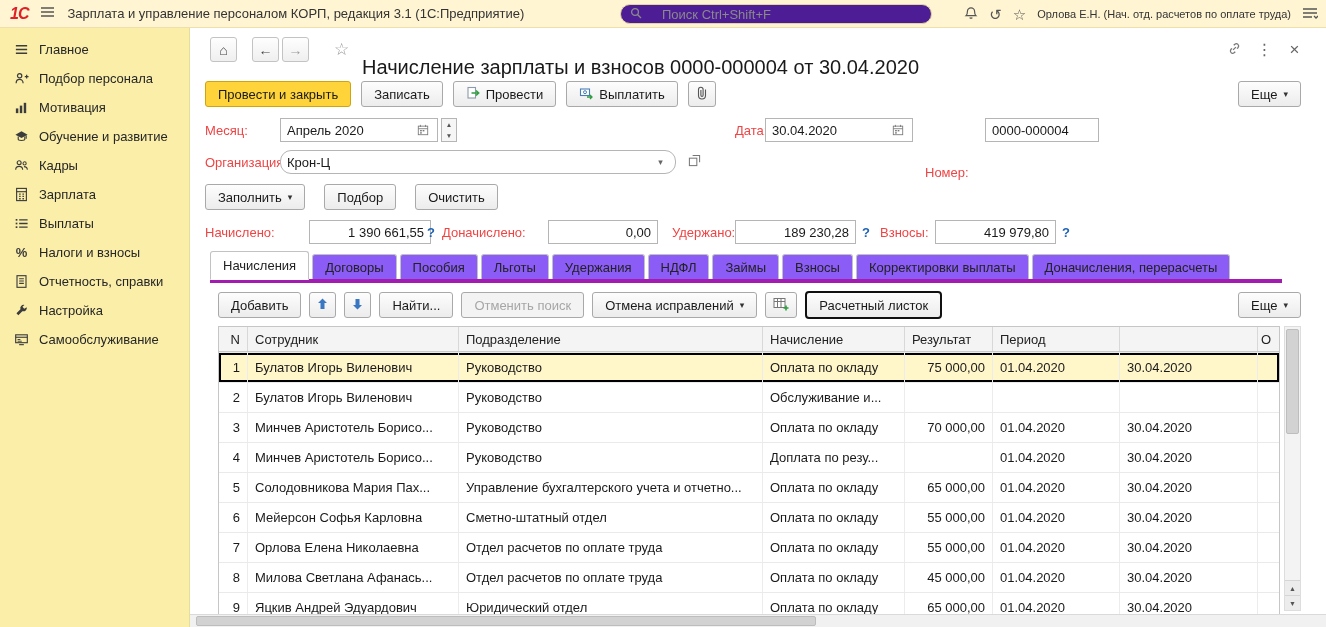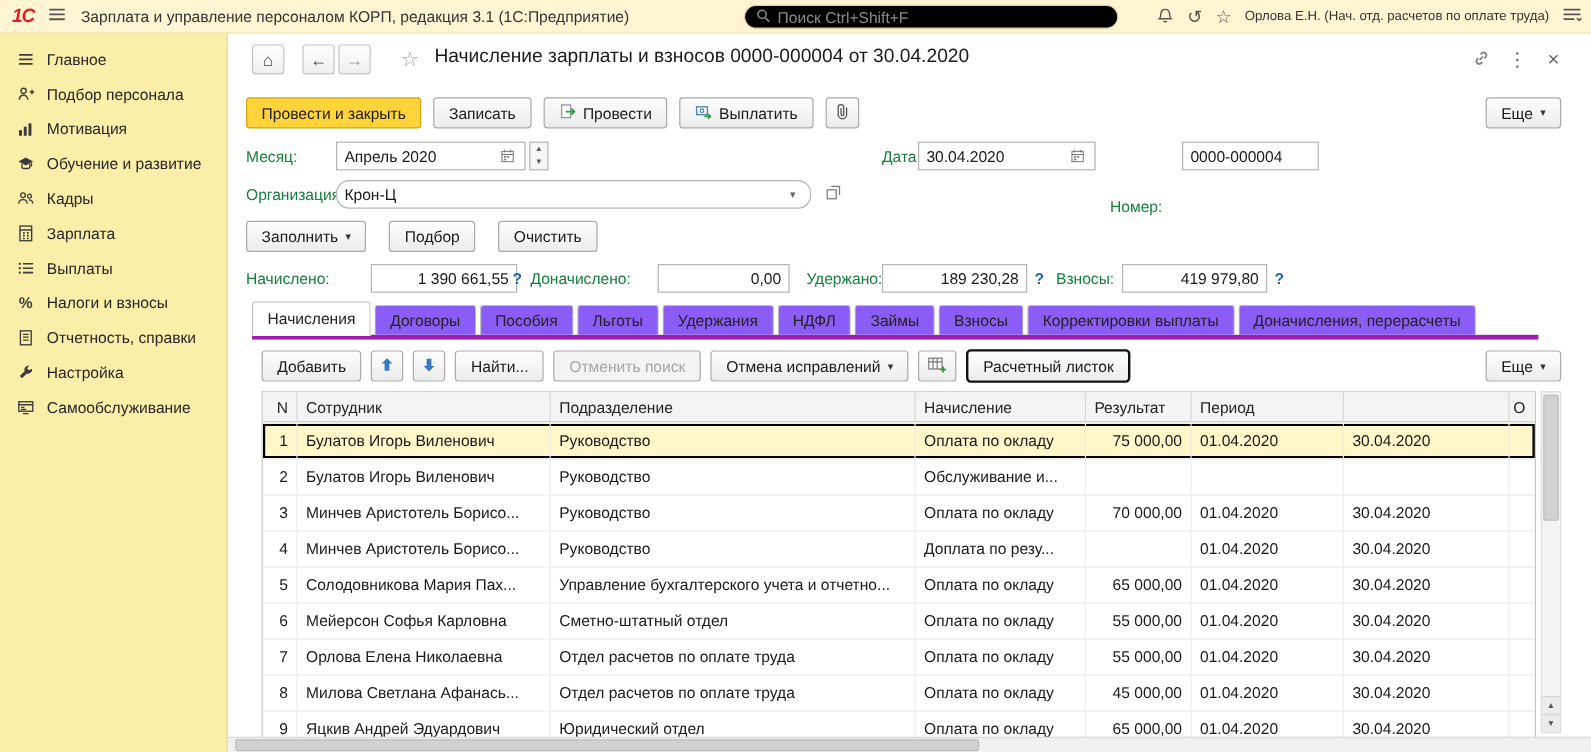--- a/index.html
+++ b/index.html
@@ -5,23 +5,23 @@
   * { box-sizing: border-box; margin:0; padding:0; }
   body { font-family:"Liberation Sans","DejaVu Sans",sans-serif; font-size:13px; color:#1a1a1a; }
   .app { position:relative; width:1326px; height:627px; background:#fff; overflow:hidden; }
 
   
   .topbar { position:absolute; top:0; left:0; width:100%; height:28px; background:#fff5d2;
             display:flex; align-items:center; padding:0 10px; gap:12px; border-bottom:1px solid #eee0a8; }
   .logo { color:#e01f26; font-weight:bold; font-style:italic; font-size:16px; letter-spacing:-1px; }
   .tb-menu { display:flex; align-items:center; cursor:pointer; }
   .tb-title { font-size:13px; color:#333; white-space:nowrap; }
-  .tb-search { position:absolute; left:620px; top:4px; width:312px; height:20px; background:#000000;
+  .tb-search { position:absolute; left:620px; top:4px; width:312px; height:20px; background:#4c1d95;
                border:1px solid #e3d59e; border-radius:10px; display:flex; align-items:center;
-               padding:0 9px; gap:6px; color:#8a8a8a; cursor:text; }
+               padding:0 9px; gap:20px; color:#8a8a8a; cursor:text; }
   .tb-right { position:absolute; right:8px; top:0; height:28px; display:flex; align-items:center; gap:11px; }
   .tb-ic { color:#555; font-size:15px; line-height:1; cursor:pointer; display:flex; align-items:center; }
   .tb-user { font-size:11px; color:#333; white-space:nowrap; cursor:pointer; }
 
   
   .sidebar { position:absolute; left:0; top:28px; width:190px; bottom:0; background:#faeea9;
              border-right:1px solid #e8dc9b; padding-top:7px; }
   .sb-item { height:29px; display:flex; align-items:center; gap:9px; padding:0 8px 0 13px;
              cursor:pointer; color:#262626; white-space:nowrap; }
   .sb-icon { width:17px; height:17px; flex:none; display:flex; align-items:center; justify-content:center; color:#3c3c3c; }
@@ -29,35 +29,35 @@
 
   
   .main { position:absolute; left:190px; top:28px; right:0; bottom:0; background:#fff; }
 
   .navrow { position:absolute; left:0; top:0; width:100%; height:46px; }
   .sqbtn { position:absolute; top:9px; width:27px; height:25px; border:1px solid #c3c3c3; border-radius:3px;
            background:linear-gradient(#fefefe,#efefef); display:flex; align-items:center; justify-content:center;
            color:#444; cursor:pointer; font-size:14px; }
   .nostyle { border:none; background:none; }
   .muted { color:#9b9b9b; }
-  .doc-title { position:absolute; left:172px; top:11px; font-size:16px; color:#1a1a1a; white-space:nowrap; }
+  .doc-title { position:absolute; left:172px; top:28px; font-size:20px; color:#1a1a1a; white-space:nowrap; }
 
   .toolbar { position:absolute; left:15px; top:52px; width:1096px; height:28px; display:flex; align-items:center; gap:10px; }
   .btn { height:26px; padding:0 12px; border:1px solid #a9a9a9; border-radius:3px;
          background:linear-gradient(#fdfdfd,#ececec); display:inline-flex; align-items:center; gap:6px;
          font-size:13px; color:#1a1a1a; cursor:pointer; white-space:nowrap; }
   .btn .caret { font-size:9px; color:#333; }
   .btn-primary { background:#ffd43a; border-color:#cfa50e; }
   .btn-icononly { padding:0 7px; }
   .btn.disabled { color:#a6a6a6; background:#f3f3f3; cursor:default; }
   .push { margin-left:auto; }
   .payslip-hl { border:2px solid #111; border-radius:4px; height:28px; }
 
   .absrow { position:absolute; left:15px; width:1110px; height:26px; }
-  .flabel { position:absolute; top:5px; color:#15803d; white-space:nowrap; }
+  .flabel { position:absolute; top:5px; color:#ef4444; white-space:nowrap; }
   .ibox { position:absolute; top:0; height:24px; border:1px solid #b5b5b5; background:#fff;
           display:flex; align-items:center; padding:0 6px; cursor:text; }
   .ibox .val { flex:1; white-space:nowrap; overflow:hidden; }
   .ibox .ibtn { flex:none; display:flex; align-items:center; justify-content:center; width:17px; height:100%;
                 cursor:pointer; color:#666; }
   .stepper { position:absolute; top:0; width:16px; height:24px; border:1px solid #b5b5b5; background:#f6f6f6;
              display:flex; flex-direction:column; }
   .stepper span { flex:1; display:flex; align-items:center; justify-content:center; font-size:6.5px; color:#555; cursor:pointer; }
   .num { justify-content:flex-end; }
   .help { position:absolute; top:5px; color:#1f63b4; font-weight:bold; cursor:pointer; font-size:13px; }

